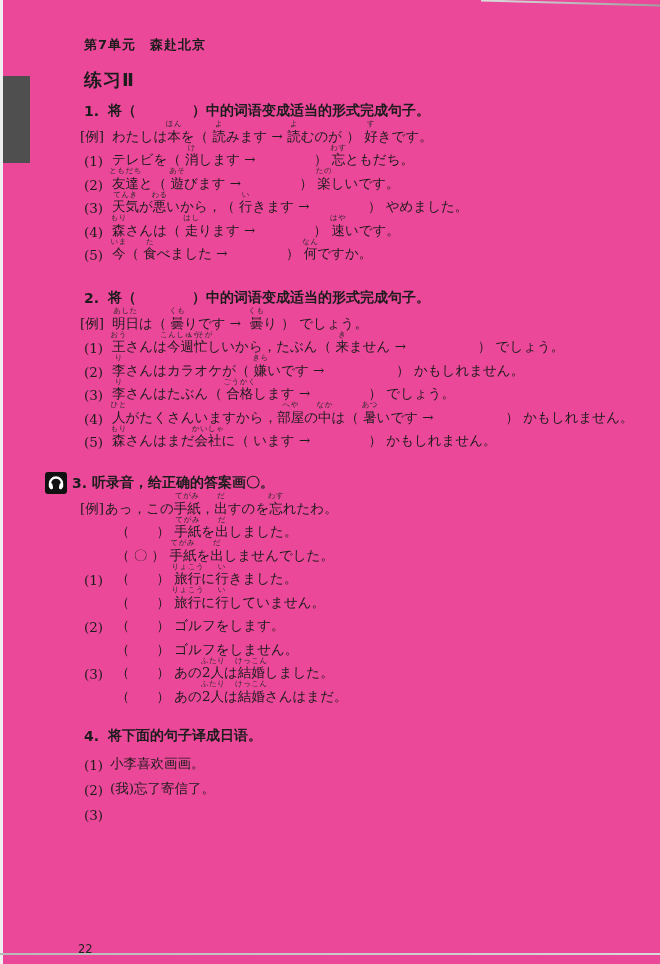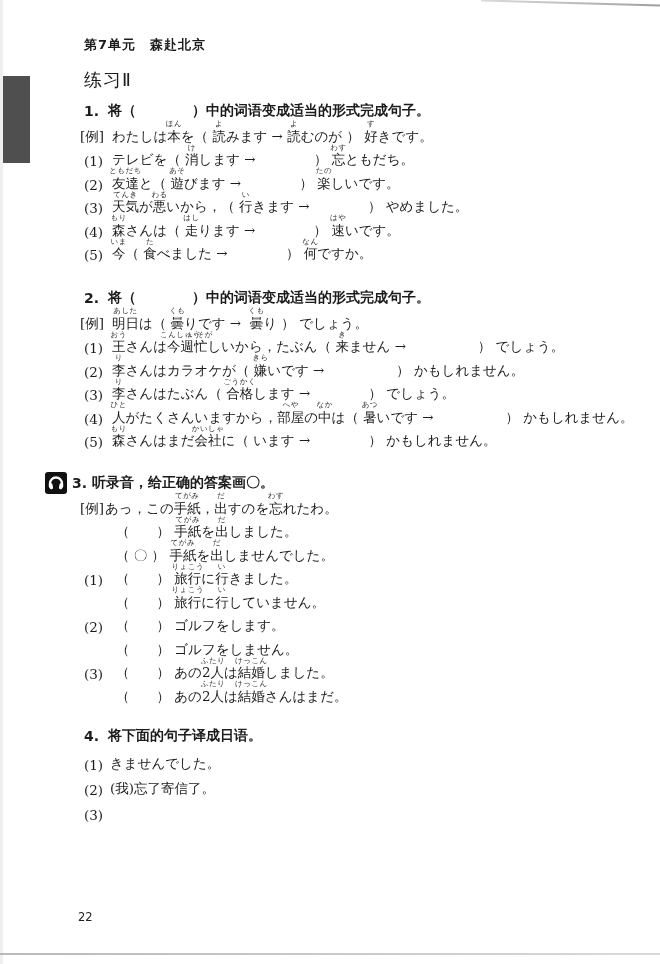--- a/index.html
+++ b/index.html
@@ -1,34 +1,34 @@
 <!DOCTYPE html>
 <html><head>
 <meta charset="utf-8">
 <style>
   * { margin:0; padding:0; box-sizing:border-box; }
   html,body { width:660px; height:964px; }
   body { background:#ddd; }
   .page {
     position:relative; width:660px; height:964px;
-    background:#ffffff; overflow:hidden;
+    background:#ec4899; overflow:hidden;
     font-family:"DejaVu Serif", serif; color:#1c1c1c;
   }
   
   .edge-tab { position:absolute; left:3px; top:76px; width:27px; height:87px; background:#4f4f4f; }
   .topright-line { position:absolute; right:-6px; top:2px; width:185px; height:2px;
     background:linear-gradient(to right,#dcdcdc,#9c9c9c); transform:rotate(1.6deg); }
   .bottom-line { position:absolute; left:0; right:0; top:953px; height:2px;
     background:linear-gradient(to right,#b9b9b9,#d9d9d9); }
   .left-edge { position:absolute; left:0; top:0; bottom:0; width:3px; background:#efefef; }
 
   .content { position:absolute; left:84px; top:36px; right:12px; }
 
   .doc-header { font-family:"DejaVu Sans", sans-serif; font-weight:700; font-size:13px; letter-spacing:1px; }
-  .section-title { margin-top:14px; font-family:"DejaVu Sans", sans-serif; font-weight:400; font-size:18px; letter-spacing:1px; }
+  .section-title { margin-top:14px; font-family:"DejaVu Sans", sans-serif; font-weight:700; font-size:18px; letter-spacing:1px; }
 
   .ex-heading { display:flex; align-items:center; font-family:"DejaVu Sans", sans-serif; font-weight:700; font-size:14px; }
   .ex-num { width:24px; flex:none; }
   .ex1 .ex-heading { margin-top:10px; }
   .ex2 .ex-heading { margin-top:24px; }
   .ex3 .ex-heading { margin-top:20px; margin-left:-39px; }
   .ex4 .ex-heading { margin-top:19px; }
   .ex3 .ex-num { width:20px; }
   .audio-icon { width:22px; height:22px; flex:none; margin-right:5px; }
 
@@ -42,21 +42,21 @@
   .jline .jtext.t32 { left:32px; }
   .seg { position:relative; display:inline-block; }
   .furigana { position:absolute; top:-7.5px; left:50%; transform:translateX(-50%);
     font-size:7.5px; letter-spacing:0.5px; color:#2a2a2a; white-space:nowrap; line-height:1; }
 
   .cn-items { margin-top:7px; }
   .cn-item { position:relative; height:25px; font-size:13.5px; white-space:pre; }
   .cn-item .label { position:absolute; left:0; bottom:4px; }
   .cn-item .ctext { position:absolute; left:26px; bottom:4px; }
 
-  .page-number { position:absolute; left:78px; top:910px;
+  .page-number { position:absolute; left:78px; top:942px;
     font-family:"DejaVu Sans", sans-serif; font-size:11.5px; color:#222; }
 </style>
 </head>
 <body>
 
 <div class="page">
   <div class="left-edge"></div>
   <div class="edge-tab"></div>
   <div class="topright-line"></div>
   <div class="bottom-line"></div>
@@ -120,21 +120,21 @@
         <div class="jline"><span class="jtext t32"><span class="seg"><span>（　　） あの</span></span><span class="seg"><span>2人</span><span class="furigana">ふたり</span></span><span class="seg"><span>は</span></span><span class="seg"><span>結婚</span><span class="furigana">けっこん</span></span><span class="seg"><span>さんはまだ。</span></span></span></div>
       </div>
     </section>
 
     <section class="ex4">
       <div class="ex-heading">
         <span class="ex-num">4.</span>
         <span>将下面的句子译成日语。</span>
       </div>
       <div class="cn-items">
-        <div class="cn-item"><span class="label">(1)</span><span class="ctext">きませんでした。</span></div>
+        <div class="cn-item"><span class="label">(1)</span><span class="ctext">小李喜欢画画。</span></div>
         <div class="cn-item"><span class="label">(2)</span><span class="ctext">(我)忘了寄信了。</span></div>
         <div class="cn-item"><span class="label">(3)</span></div>
       </div>
     </section>
   </div>
 
   <div class="page-number">22</div>
 </div>
 
 </body></html>

